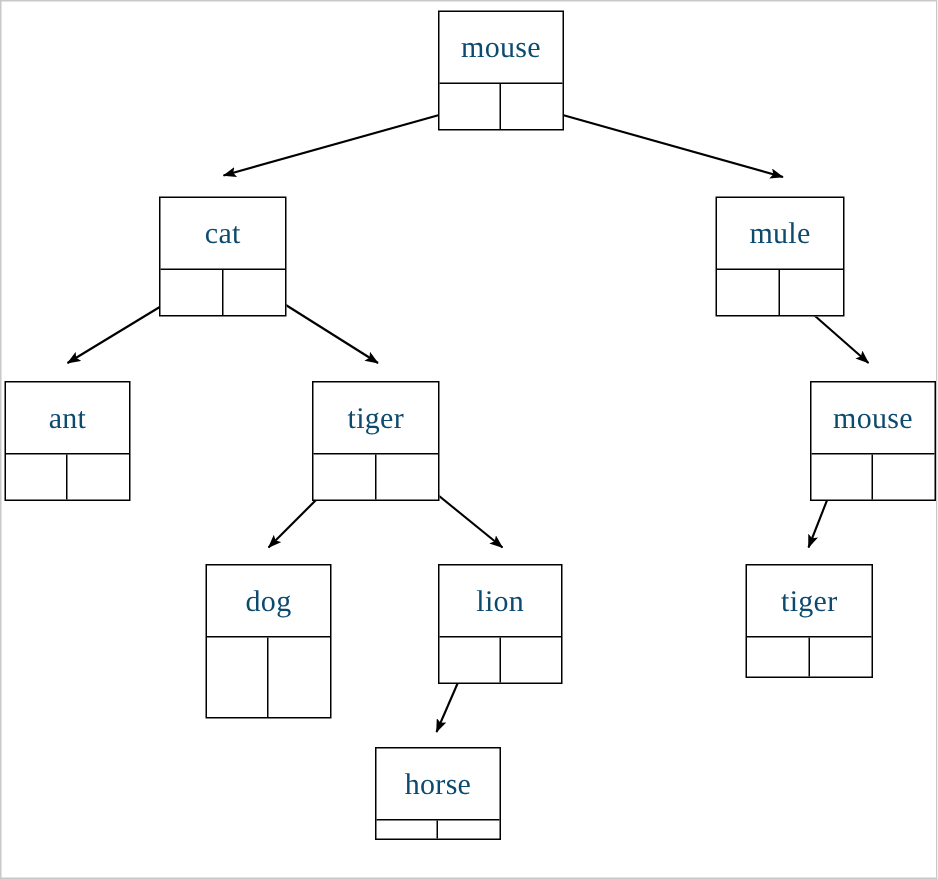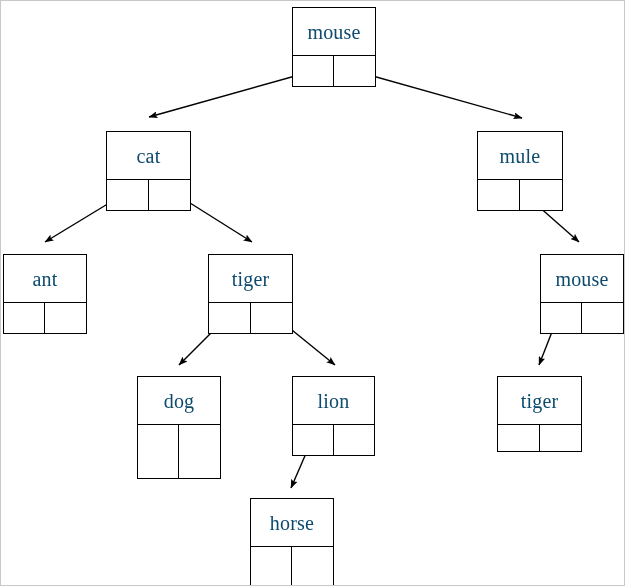--- a/index.html
+++ b/index.html
@@ -135,20 +135,20 @@
         <div class="ptr-cell right"></div>
       </div>
     </div>
     <div class="node" style="left: 496px; top: 375px; width: 85px; height: 76px; text-align: right;">
       <div class="node-label">tiger</div>
       <div class="node-pointers">
         <div class="ptr-cell left"></div>
         <div class="ptr-cell right"></div>
       </div>
     </div>
-    <div class="node" style="left: 249px; top: 497px; width: 84px; height: 88px;">
+    <div class="node" style="left: 249px; top: 497px; width: 84px; height: 62px;">
       <div class="node-label">horse</div>
       <div class="node-pointers">
         <div class="ptr-cell left"></div>
         <div class="ptr-cell right"></div>
       </div>
     </div>
   </div>
 
 </body></html>

